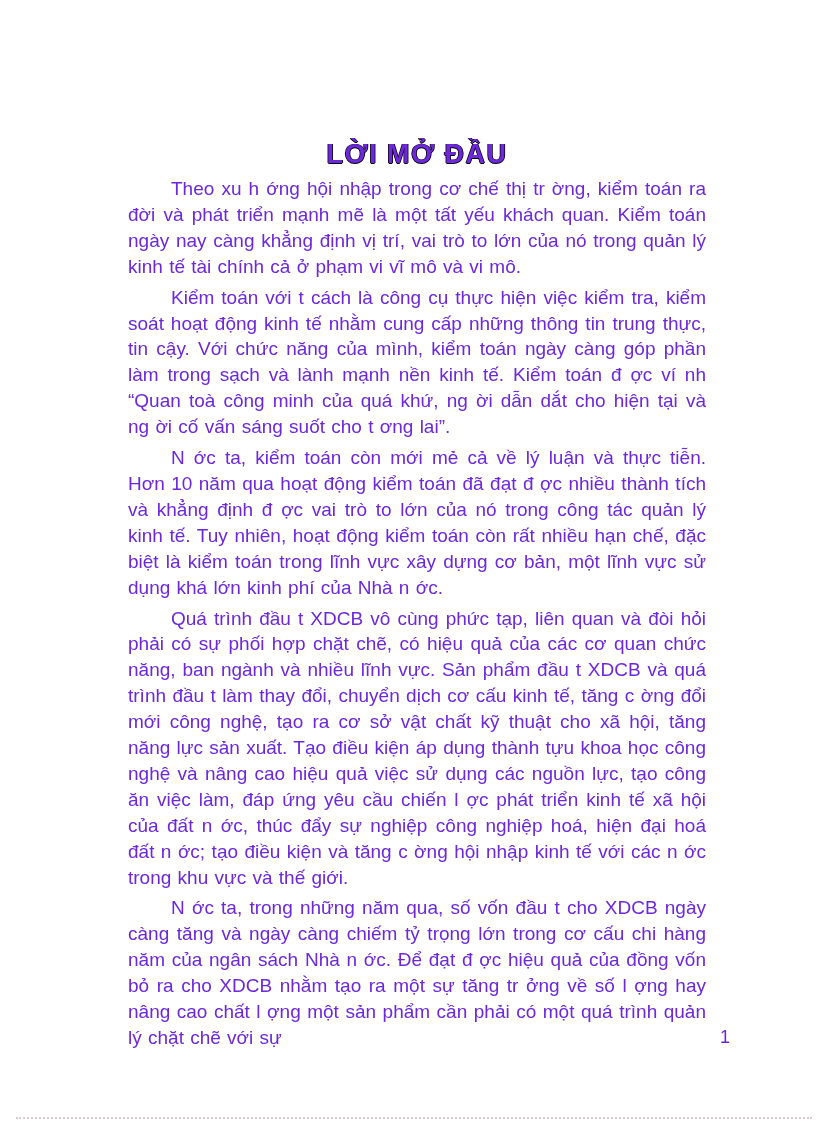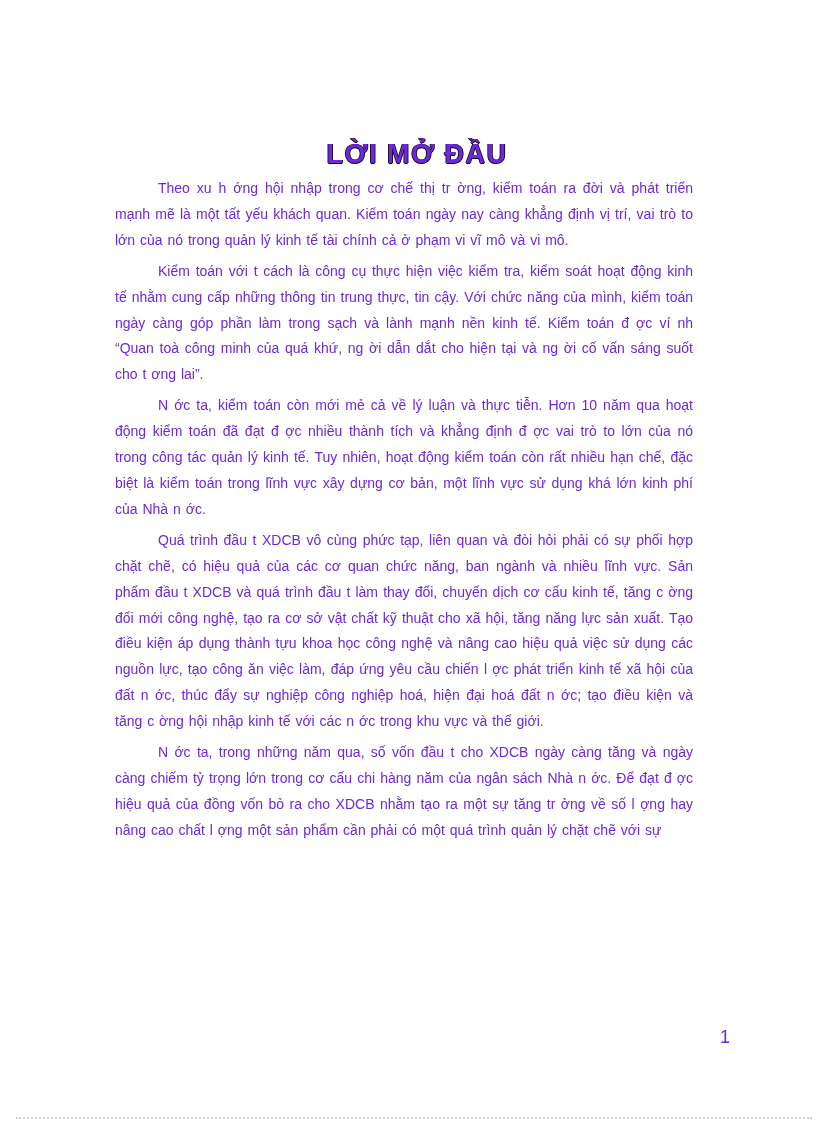--- a/index.html
+++ b/index.html
@@ -29,23 +29,23 @@
     letter-spacing: 1.5px;
     
     text-shadow: 0.8px 0 0 #000, -0.8px 0 0 #000, 0 0.5px 0 #000;
     transform: scaleY(1.05);
     transform-origin: top center;
     white-space: nowrap;
   }
   .doc-body {
     position: absolute;
     top: 176px;
-    left: 109px;
+    left: 122px;
     width: 578px;
-    font-size: 14px;
+    font-size: 19px;
     line-height: 25.9px;
     text-align: justify;
     word-spacing: 1px;
   }
   .para {
     margin: 0 0 5px 0;
     text-indent: 43px;
   }
   .page-number {
     position: absolute;

